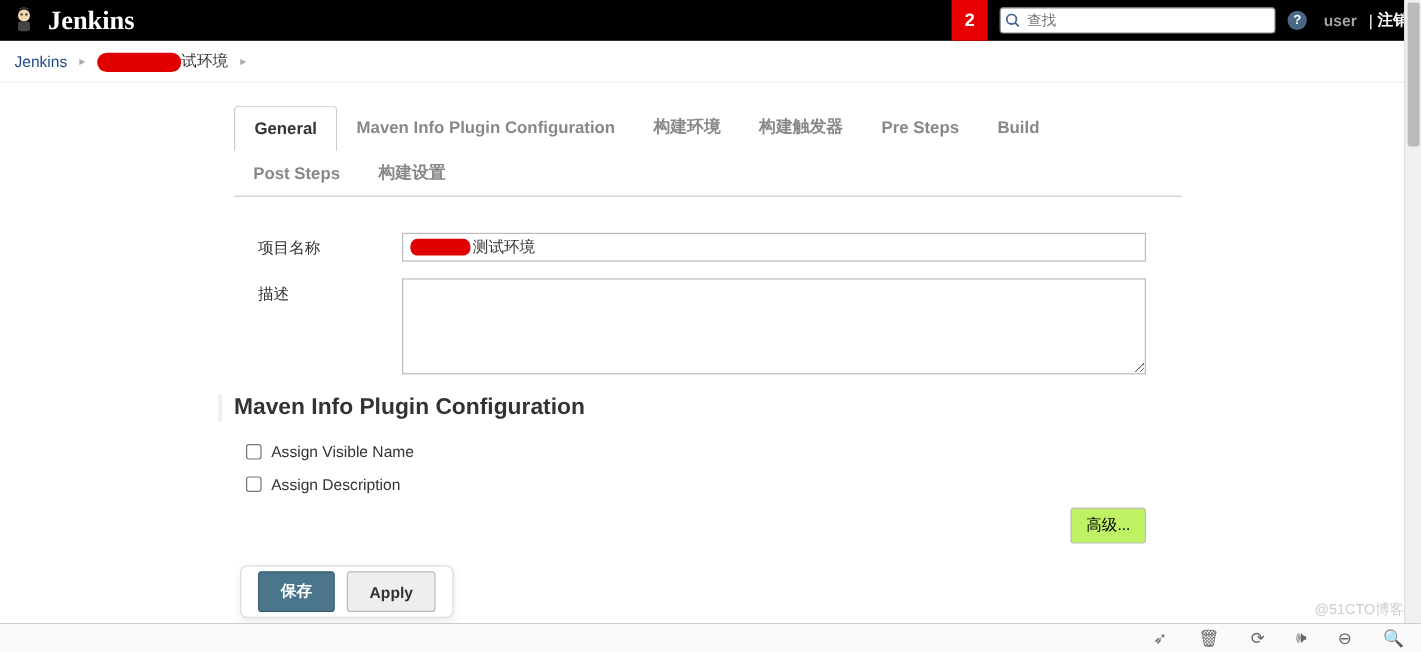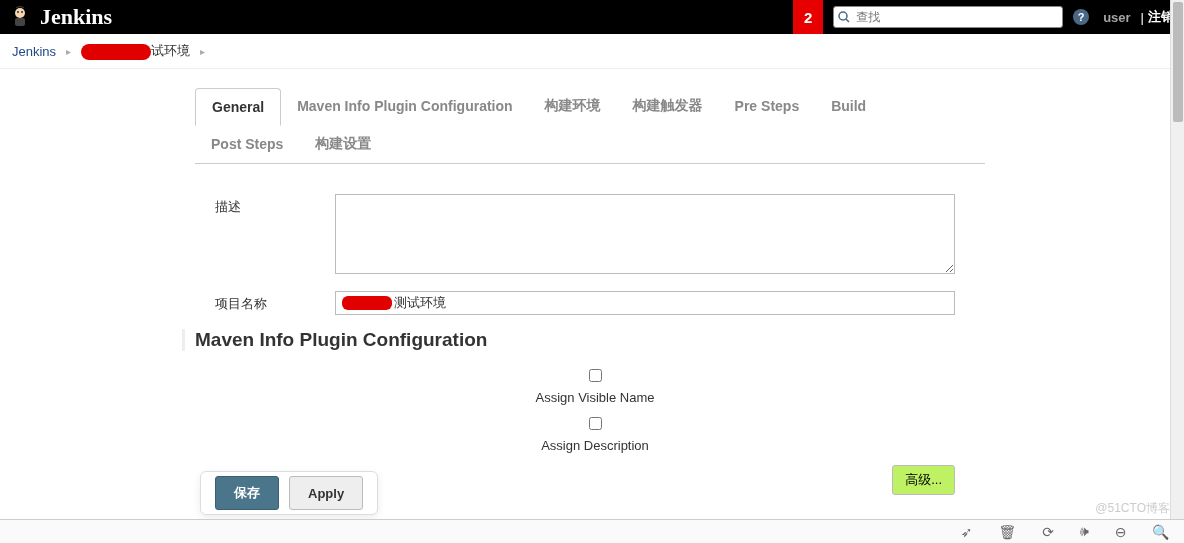--- a/index.html
+++ b/index.html
@@ -29,21 +29,21 @@
 .panel { border-top: 1px solid #ccc; padding-top: 30px; }
 .form-row { display: flex; margin-bottom: 14px; padding-left: 20px; }
 .form-label { width: 120px; color: #333; font-size: 13px; padding-top: 4px; }
 .form-field { flex: 1; }
 .text-input { width: 620px; height: 24px; border: 1px solid #bbb; padding: 2px 6px; font-size: 13px; }
 .textarea { width: 620px; height: 80px; border: 1px solid #bbb; padding: 4px 6px; font-size: 13px; resize: vertical; }
 .red-blob { display: inline-block; background: #e00000; width: 50px; height: 14px; border-radius: 6px; vertical-align: middle; margin-right: 2px; }
 .plain-text-row { margin-left: 140px; font-size: 13px; color: #333; margin-bottom: 20px; }
 .plain-text-row a { color: #3060c0; }
 .section-title { font-size: 19px; font-weight: bold; margin: 12px 0 18px 0; color: #333; border-left: 3px solid #eee; padding-left: 10px; margin-left: -13px; }
-.check-row { margin: 0 0 12px 10px; display: flex; align-items: center; gap: 8px; font-size: 13px; flex-direction: column; }
+.check-row { margin: 0 0 12px 10px; display: flex; align-items: center; gap: 8px; font-size: 13px; }
 .adv-btn-row { display: flex; justify-content: flex-end; margin: 6px 0 14px 0; width: 760px; }
 .adv-btn { background: #bef264; border: 1px solid #bbb; padding: 5px 12px; font-size: 13px; cursor: pointer; border-radius: 3px; }
 .float-btns { position: fixed; left: 200px; bottom: 28px; display: flex; gap: 10px; background: #fff; padding: 4px 14px; border: 1px solid #ddd; border-radius: 6px; box-shadow: 0 3px 8px rgba(0,0,0,0.08); }
 .btn-save { background: #4b758b; color: #fff; border: 1px solid #3a6070; padding: 7px 18px; font-size: 13px; border-radius: 3px; cursor: pointer; font-weight: bold; }
 .btn-apply { background: #eee; color: #333; border: 1px solid #bbb; padding: 7px 18px; font-size: 13px; border-radius: 3px; cursor: pointer; font-weight: bold; }
 .taskbar { position: fixed; bottom: 0; left: 0; right: 0; height: 24px; border-top: 1px solid #ccc; display: flex; justify-content: flex-end; align-items: center; gap: 26px; padding-right: 14px; background: #fafafa; }
 .taskbar .ticon { color: #666; font-size: 14px; cursor: pointer; }
 .watermark { position: fixed; right: 14px; bottom: 26px; color: #ccc; font-size: 12px; }
 .vscroll { position: fixed; top: 0; right: 0; width: 14px; height: calc(100% - 24px); background: #f0f0f0; border-left: 1px solid #ddd; }
 .vthumb { background: #bbb; width: 10px; margin: 2px auto 0; height: 120px; border-radius: 2px; }
@@ -91,32 +91,32 @@
     <div class="tab">构建环境</div>
     <div class="tab">构建触发器</div>
     <div class="tab">Pre Steps</div>
     <div class="tab">Build</div>
     <div class="tab">Post Steps</div>
     <div class="tab">构建设置</div>
   </div>
 
   <div class="panel">
     <div class="form-row">
-      <div class="form-label">描述</div>
-      <div class="form-field">
-        <textarea class="textarea" style=""></textarea>
-      </div>
-    </div>
-    <div class="form-row">
       <div class="form-label">项目名称</div>
       <div class="form-field">
         <div class="text-input" style="display:flex;align-items:center;">
             <span class="red-blob"></span>
             <span>测试环境</span>
           </div>
+      </div>
+    </div>
+    <div class="form-row">
+      <div class="form-label">描述</div>
+      <div class="form-field">
+        <textarea class="textarea" style=""></textarea>
       </div>
     </div>
 
     <div class="section-title">Maven Info Plugin Configuration</div>
     <div class="check-row">
       <input type="checkbox" style="">
       <span>Assign Visible Name</span>
     </div>
     <div class="check-row">
       <input type="checkbox" style="">

